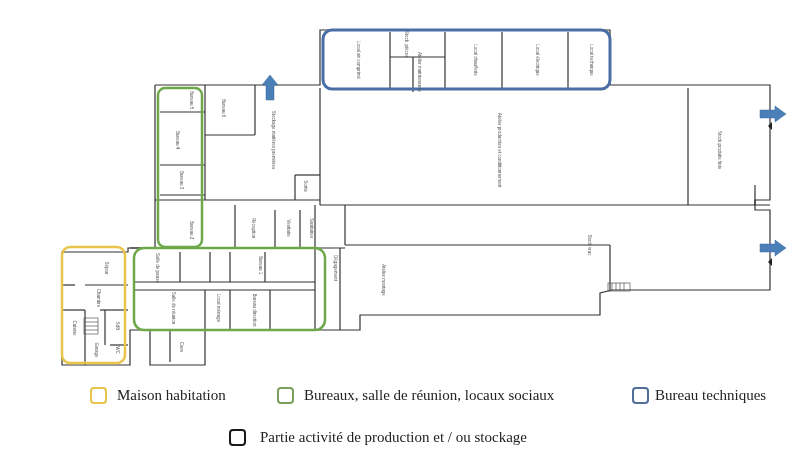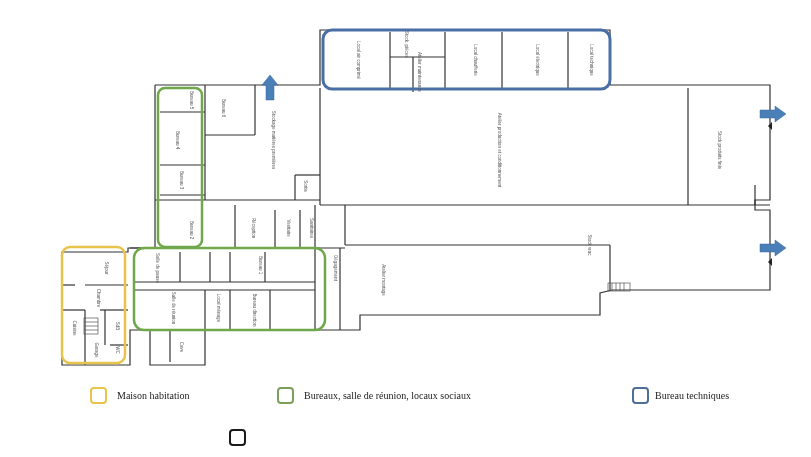--- a/index.html
+++ b/index.html
@@ -1,21 +1,21 @@
 <!DOCTYPE html>
 <html><head>
 <meta charset="utf-8">
 <style>
   html, body { margin:0; padding:0; background:#ffffff; }
   body { width:811px; height:457px; position:relative; overflow:hidden; font-family:"Liberation Serif", serif; }
   #plan { position:absolute; left:0; top:0; width:811px; height:380px; }
   .room-label { font-family:"Liberation Sans", sans-serif; font-size:4.5px; fill:#555; }
   .legend-row { position:absolute; display:flex; align-items:center; }
   .swatch { width:17px; height:17px; border-radius:4px; box-sizing:border-box; border:2.5px solid #000; background:#fff; display:inline-block; }
-  .legend-label { font-family:"Liberation Serif", serif; font-size:10px; color:#222; margin-left:10px; white-space:nowrap; }
+  .legend-label { font-family:"Liberation Serif", serif; font-size:15px; color:#222; margin-left:10px; white-space:nowrap; }
 </style>
 </head>
 <body>
 
 <svg id="plan" viewBox="0 0 811 380" xmlns="http://www.w3.org/2000/svg">
   <g fill="none" stroke="#333" stroke-width="1.2">
 
     <polyline points="155,85 320,85 320,30 610,30 610,85 770,85 770,200 755,200 755,210 770,210 770,290 612,290 612,290 600,293 600,315 360,315 360,330 320,330 205,330 205,365 150,365 150,330 130,330 130,365 62,365 62,252 128,252 128,248 155,248 155,85"></polyline>
 
     <line x1="390" y1="32" x2="390" y2="88"></line>
@@ -141,13 +141,14 @@
 <div class="legend-row" style="left:277px; top:387px;">
   <span class="swatch" style="border-color:#7ca05a;"></span>
   <span class="legend-label">Bureaux, salle de réunion, locaux sociaux</span>
 </div>
 <div class="legend-row" style="left:632px; top:387px;">
   <span class="swatch" style="border-color:#4f6e98;"></span>
   <span class="legend-label" style="margin-left:6px;">Bureau techniques</span>
 </div>
 <div class="legend-row" style="left:229px; top:429px;">
   <span class="swatch" style="border-color:#1a1a1a; border-width:2px;"></span>
+  <span class="legend-label" style="margin-left:14px;">Partie activité de production et / ou stockage</span>
 </div>
 
 </body></html>

